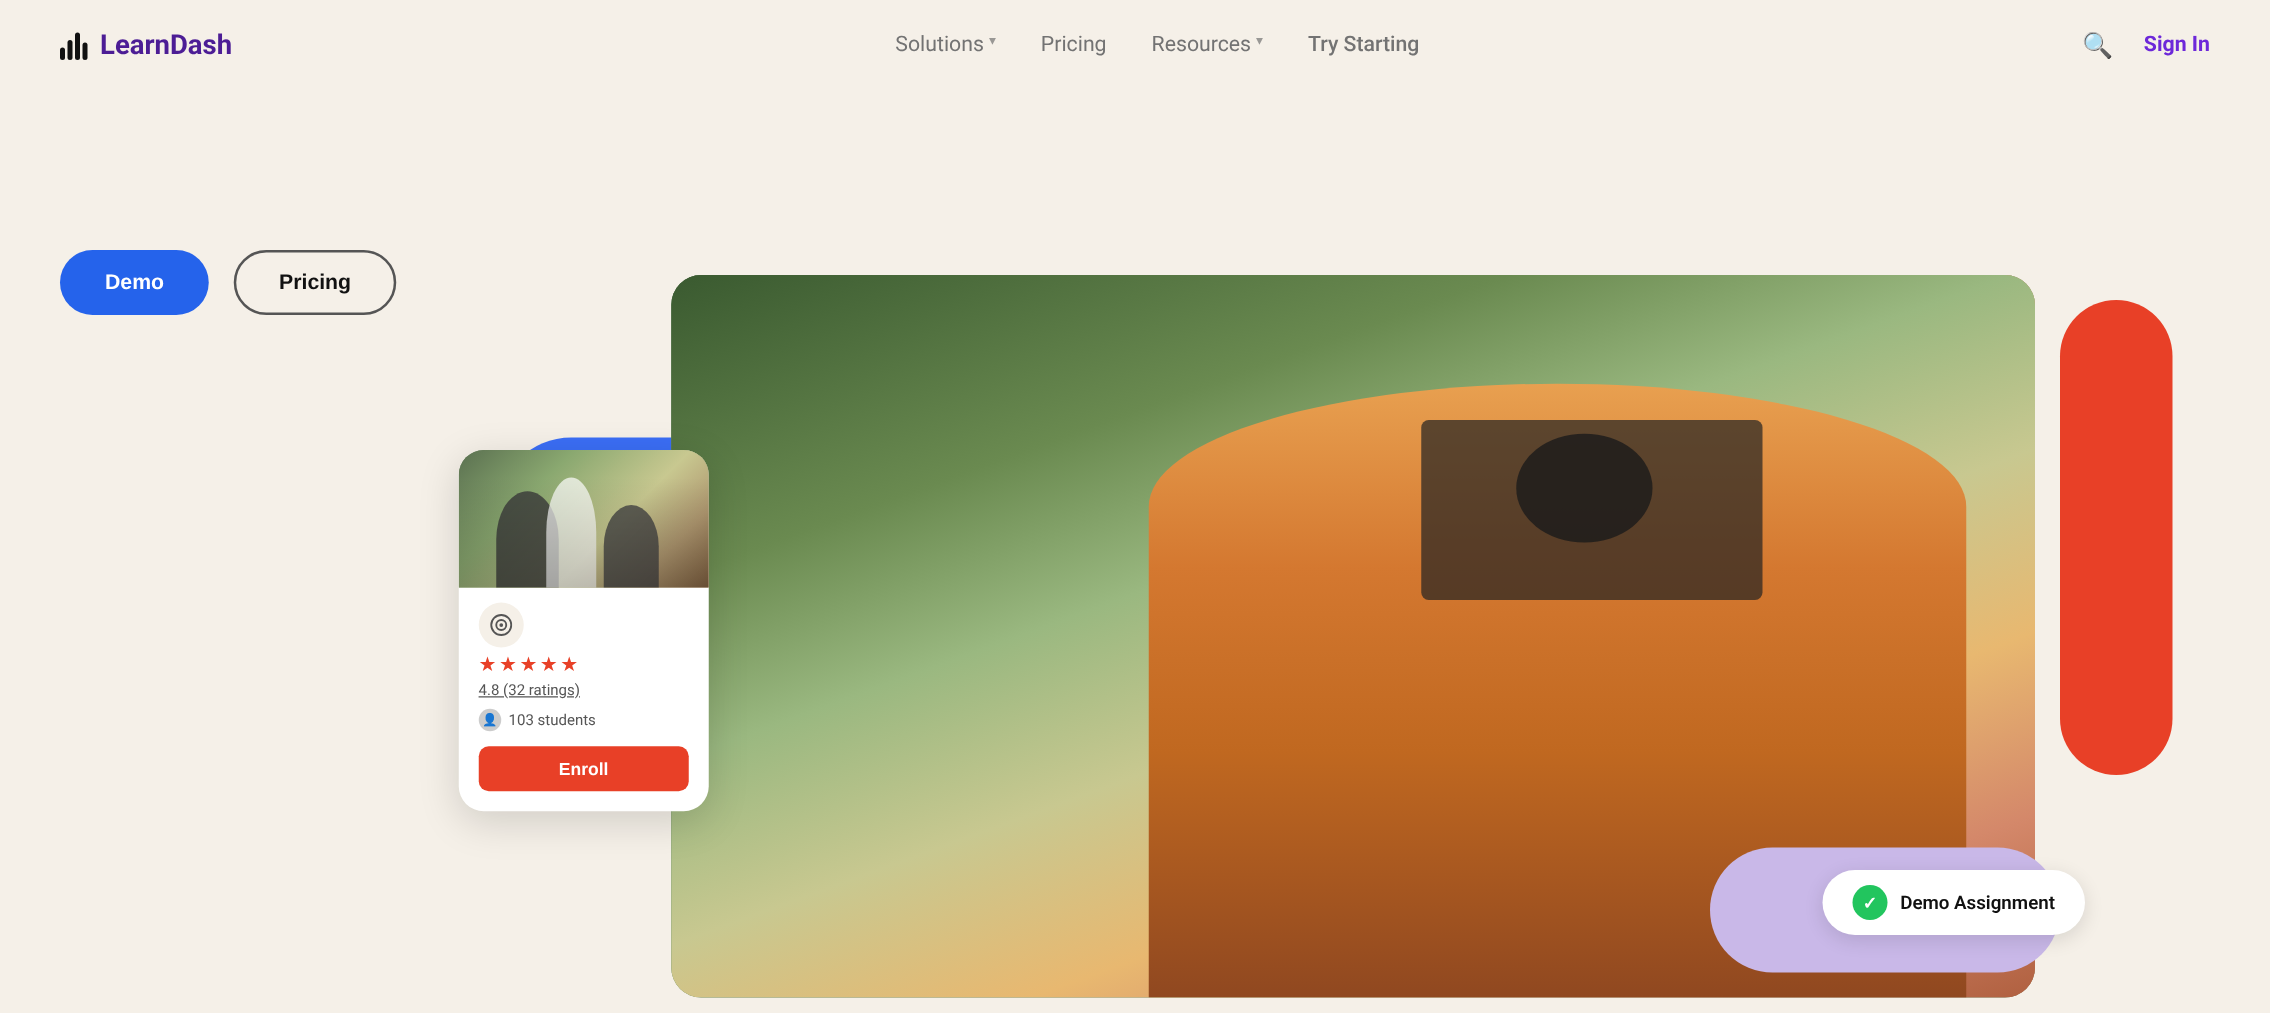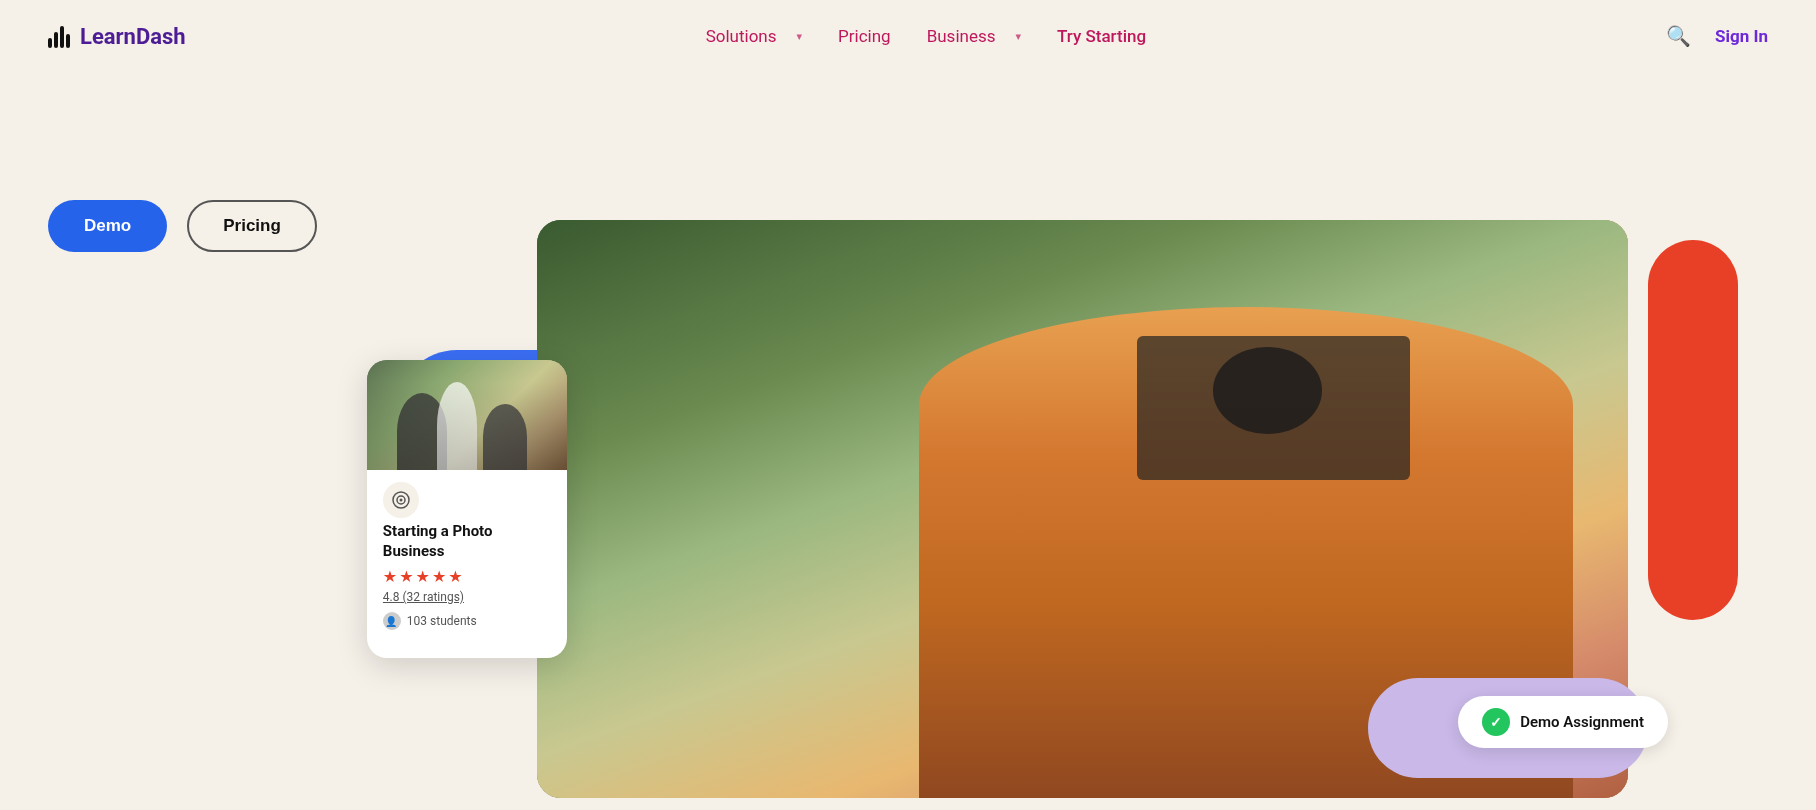--- a/index.html
+++ b/index.html
@@ -41,25 +41,24 @@
       display: inline-block;
     }
     .nav-center {
       display: flex;
       align-items: center;
       gap: 36px;
       margin: 0 auto;
     }
     .nav-item {
       font-size: 17px;
-      color: #be185d;
-      cursor: pointer;
-      display: flex;
-      align-items: center;
-      gap: 20px;
+      color: #737373;
+      cursor: pointer;
+      display: flex;
+      gap: 4px;
       font-weight: 400;
       text-decoration: none;
     }
     .nav-item.try-learndash {
       font-weight: 500;
     }
     .nav-right {
       display: flex;
       align-items: center;
       gap: 24px;
@@ -341,21 +340,21 @@
 
   <div class="nav-center">
     <a class="nav-item" href="#">
       <span>Solutions</span>
       <span class="chevron">▾</span>
     </a>
     <a class="nav-item" href="#">
       <span>Pricing</span>
     </a>
     <a class="nav-item" href="#">
-      <span>Business</span>
+      <span>Resources</span>
       <span class="chevron">▾</span>
     </a>
     <a class="nav-item try-learndash" href="#">
       <span>Try Starting</span>
     </a>
   </div>
 
   <div class="nav-right">
     <span class="nav-search-icon">🔍</span>
     <span class="nav-signin">Sign In</span>
@@ -400,27 +399,27 @@
         <div style="position:absolute;bottom:0;right:20%;width:22%;height:60%;background:#444;border-radius:50% 50% 0 0;opacity:0.8;"></div>
         <div class="card-img-people"></div>
       </div>
       <div class="course-card-logo">
         <svg width="18" height="18" viewBox="0 0 18 18" fill="none">
           <circle cx="9" cy="9" r="8" stroke="#555" stroke-width="1.5" fill="none"></circle>
           <circle cx="9" cy="9" r="4" stroke="#555" stroke-width="1.5" fill="none"></circle>
           <circle cx="9" cy="9" r="1.5" fill="#555"></circle>
         </svg>
       </div>
-      <div class="course-card-title">Starting a Photo Business</div>
       <div class="course-card-stars">★★★★★</div>
       <div class="course-card-rating">4.8 (32 ratings)</div>
       <div class="course-card-students">
         <div class="students-icon">👤</div>
         <span>103 students</span>
       </div>
+      <button class="btn-enroll">Enroll</button>
     </div>
 
     <div class="final-badge">
       <div class="check-circle">
         <span>✓</span>
       </div>
       <span>Demo Assignment</span>
     </div>
   </div>
 </section>

